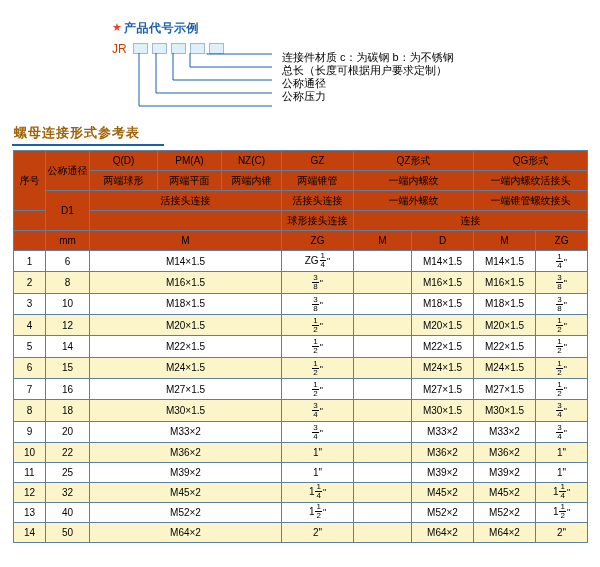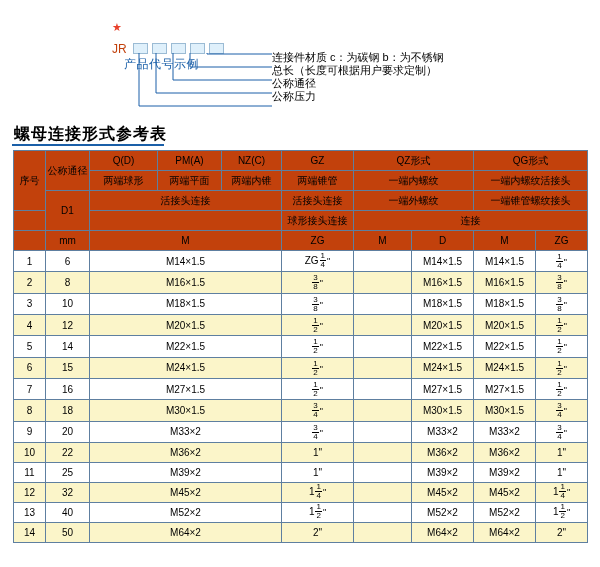--- a/index.html
+++ b/index.html
@@ -7,36 +7,36 @@
     width:600px;height:567px;
     background:#ffffff;
     font-family:"Liberation Sans","DejaVu Sans",sans-serif;
     font-size:11px;color:#000;
     position:relative;overflow:hidden;
   }
 
   
   #diagram{position:relative;width:600px;height:118px;}
   .star{position:absolute;left:112px;top:22px;color:#e8412c;font-size:11px;line-height:11px;}
-  .diag-title{position:absolute;left:124px;top:20px;font-size:12px;font-weight:normal;color:#1a5fa8;letter-spacing:.5px;margin-top:36px;}
+  .diag-title{position:absolute;left:124px;top:20px;font-size:12px;font-weight:bold;color:#1a5fa8;letter-spacing:.5px;}
   .jr{position:absolute;left:112px;top:42px;font-size:12px;color:#c2410c;}
   .code-boxes{position:absolute;left:133px;top:43px;display:flex;gap:4px;}
   .code-boxes span{display:block;width:13px;height:9px;border:1px solid #9bbbd4;background:#dff0fb;}
   .leaders{position:absolute;left:0;top:0;width:600px;height:118px;}
-  .legend{position:absolute;left:272px;font-size:11px;color:#000;white-space:nowrap;}
+  .legend{position:absolute;left:282px;font-size:11px;color:#000;white-space:nowrap;}
   .l1{top:50px;}
   .l2{top:63px;}
   .l3{top:76px;}
   .l4{top:89px;}
   .l5{top:102px;}
 
   
   .sec-title{
     position:absolute;left:14px;top:124px;
-    font-size:16px;font-weight:bold;color:#000000;letter-spacing:1px;
+    font-size:13px;font-weight:bold;color:#a16207;letter-spacing:1px;
   }
   .sec-title-underline{position:absolute;left:12px;top:144px;width:152px;height:2px;background:#1a5fa8;}
 
   
   #tbl-wrap{position:absolute;left:13px;top:150px;width:574px;}
   table{border-collapse:collapse;width:574px;table-layout:fixed;}
   td,th{
     border:1px solid #5e7fa0;
     text-align:center;vertical-align:middle;
     font-size:10px;font-weight:normal;

